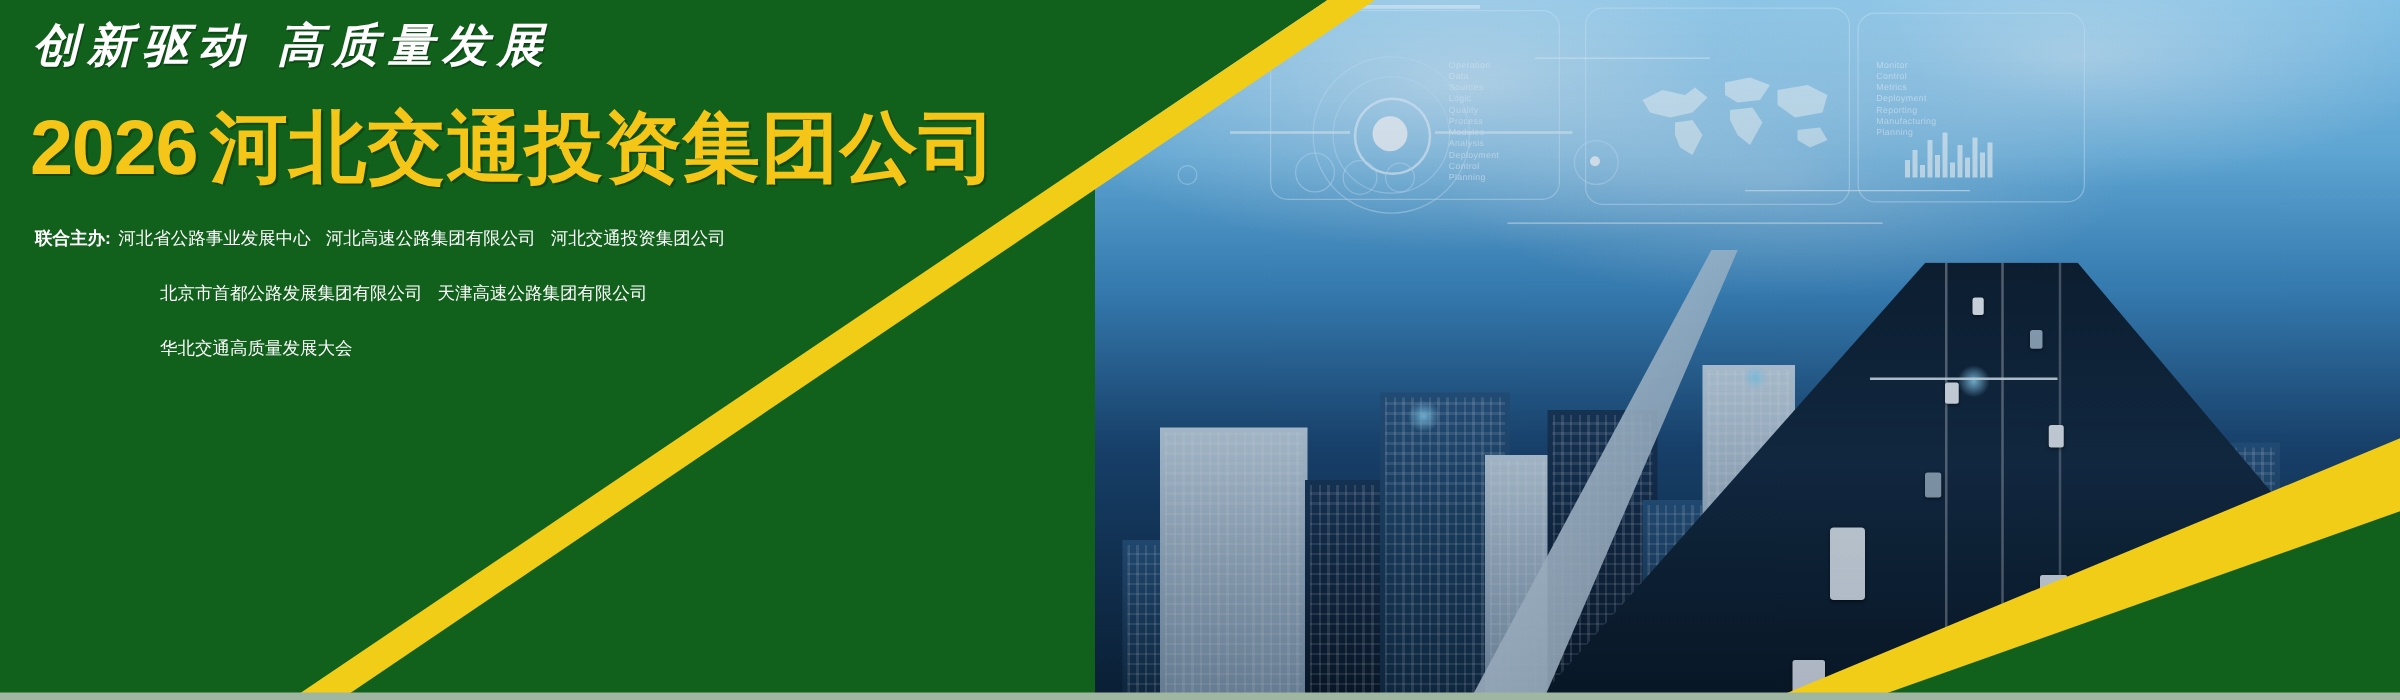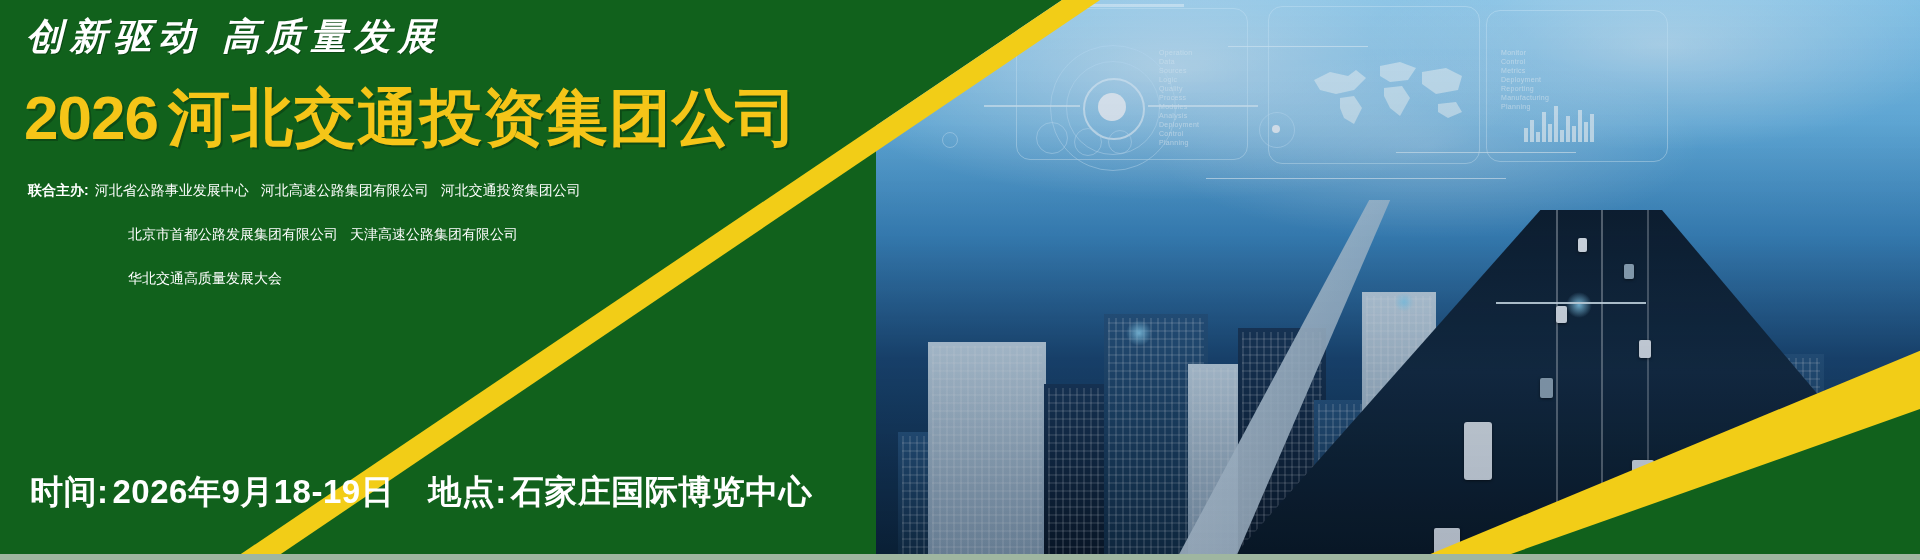--- a/index.html
+++ b/index.html
@@ -287,18 +287,15 @@
         <span class="lbl">联合主办:</span><span class="item">河北省公路事业发展中心</span><span class="item">河北高速公路集团有限公司</span><span class="item">河北交通投资集团公司</span>
       </span>
       <span class="orgrow indent">
         <span class="item">北京市首都公路发展集团有限公司</span><span class="item">天津高速公路集团有限公司</span>
       </span>
       <span class="orgrow indent">
         <span class="item">华北交通高质量发展大会</span>
       </span>
     </div>
 
-    <div class="footline">
-      <span class="lbl">时间:</span><span>2026年9月18-19日</span><span class="gap"></span><span class="lbl">地点:</span><span>石家庄国际博览中心</span>
-    </div>
 
   </div>
 </div>
 
 </body></html>

